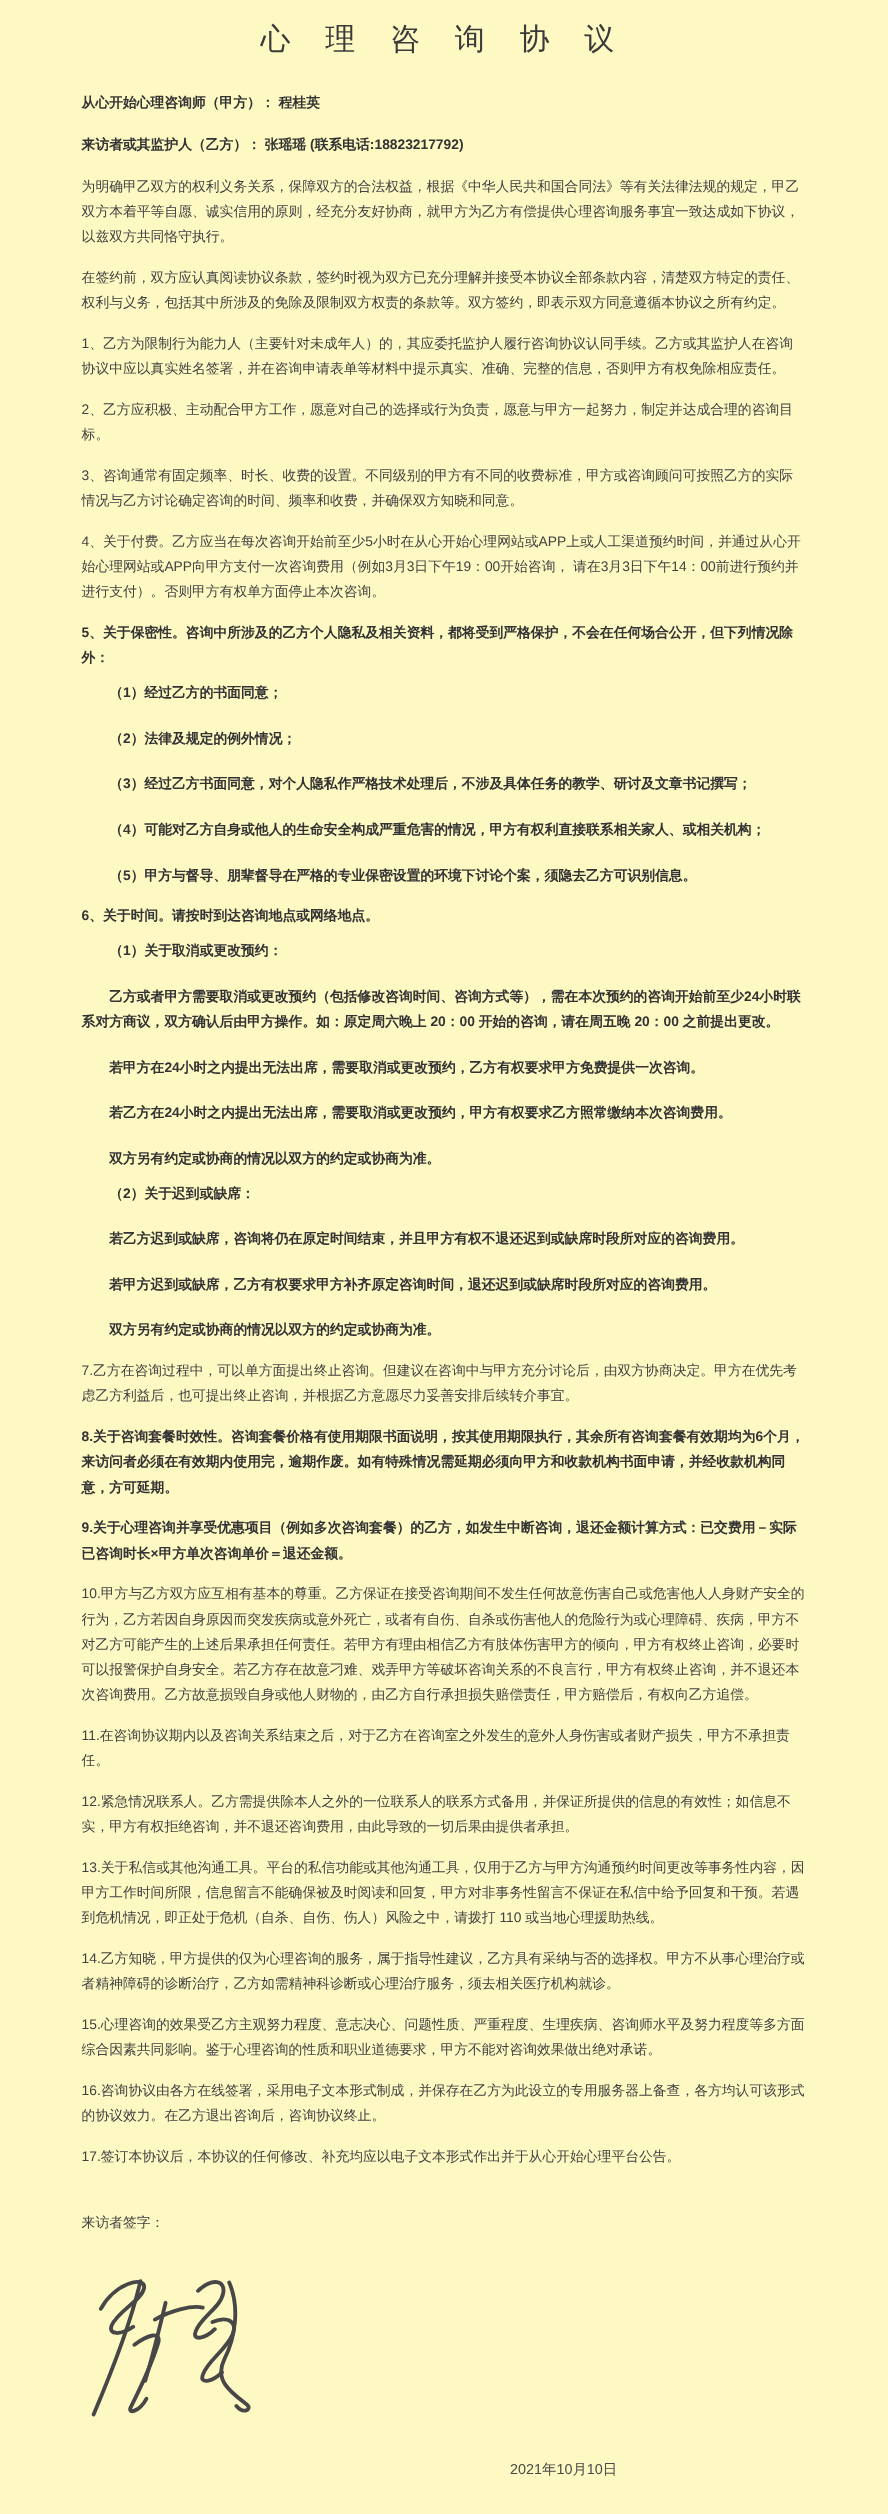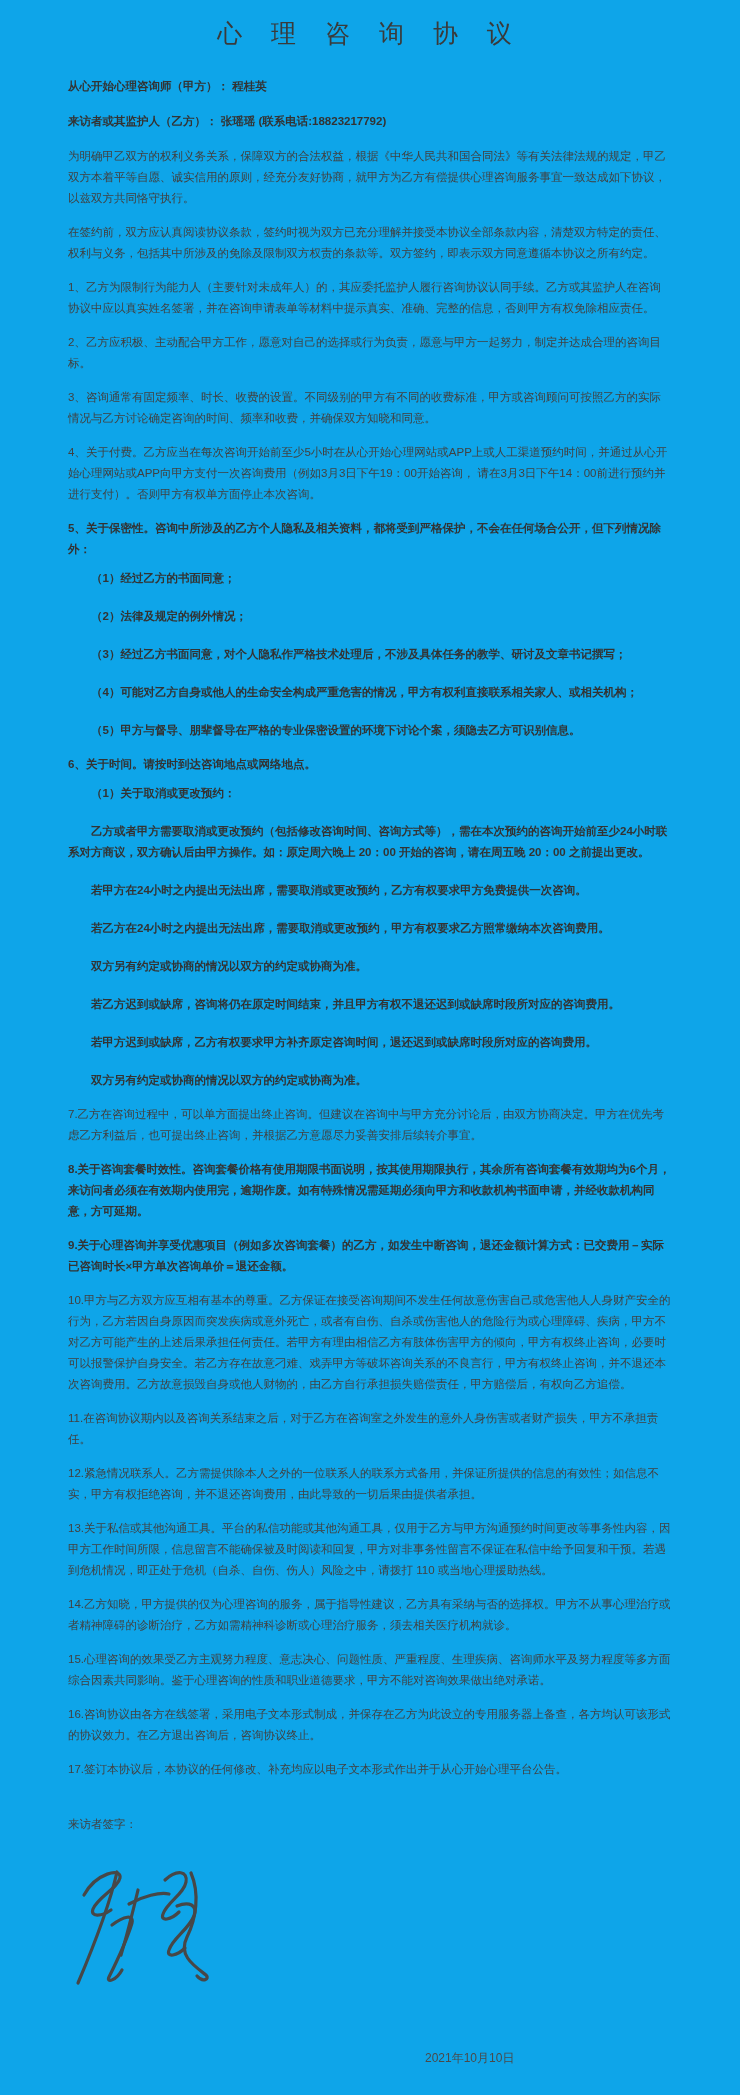--- a/index.html
+++ b/index.html
@@ -1,21 +1,21 @@
 <!DOCTYPE html>
 <html lang="zh"><head>
 <meta charset="utf-8">
 <style>
   html,body{margin:0;padding:0;background:#ececec;}
   .page{
     position:relative;
     width:740px;
     height:2095px;
     margin:0 auto;
-    background:#0ea5e9;
+    background:#fef9c3;
     overflow:hidden;
     font-family:"Liberation Sans","DejaVu Sans",sans-serif;
     color:#414141;
     font-size:11.5px;
     line-height:21px;
   }
   .inner{padding:6px 68px 0 68px;}
   h1.title{
     margin:10px 0 26px 0;
     text-align:center;
@@ -66,20 +66,21 @@
     <p class="sub b">（3）经过乙方书面同意，对个人隐私作严格技术处理后，不涉及具体任务的教学、研讨及文章书记撰写；</p>
     <p class="sub b">（4）可能对乙方自身或他人的生命安全构成严重危害的情况，甲方有权利直接联系相关家人、或相关机构；</p>
     <p class="sub b">（5）甲方与督导、朋辈督导在严格的专业保密设置的环境下讨论个案，须隐去乙方可识别信息。</p>
 
     <p class="para b">6、关于时间。请按时到达咨询地点或网络地点。</p>
     <p class="sub subt b">（1）关于取消或更改预约：</p>
     <p class="sub b">乙方或者甲方需要取消或更改预约（包括修改咨询时间、咨询方式等），需在本次预约的咨询开始前至少24小时联系对方商议，双方确认后由甲方操作。如：原定周六晚上 20：00 开始的咨询，请在周五晚 20：00 之前提出更改。</p>
     <p class="sub b">若甲方在24小时之内提出无法出席，需要取消或更改预约，乙方有权要求甲方免费提供一次咨询。</p>
     <p class="sub b">若乙方在24小时之内提出无法出席，需要取消或更改预约，甲方有权要求乙方照常缴纳本次咨询费用。</p>
     <p class="sub b">双方另有约定或协商的情况以双方的约定或协商为准。</p>
+    <p class="sub subt b">（2）关于迟到或缺席：</p>
     <p class="sub b">若乙方迟到或缺席，咨询将仍在原定时间结束，并且甲方有权不退还迟到或缺席时段所对应的咨询费用。</p>
     <p class="sub b">若甲方迟到或缺席，乙方有权要求甲方补齐原定咨询时间，退还迟到或缺席时段所对应的咨询费用。</p>
     <p class="sub b">双方另有约定或协商的情况以双方的约定或协商为准。</p>
 
     <p class="para">7.乙方在咨询过程中，可以单方面提出终止咨询。但建议在咨询中与甲方充分讨论后，由双方协商决定。甲方在优先考虑乙方利益后，也可提出终止咨询，并根据乙方意愿尽力妥善安排后续转介事宜。</p>
     <p class="para b">8.关于咨询套餐时效性。咨询套餐价格有使用期限书面说明，按其使用期限执行，其余所有咨询套餐有效期均为6个月，来访问者必须在有效期内使用完，逾期作废。如有特殊情况需延期必须向甲方和收款机构书面申请，并经收款机构同意，方可延期。</p>
     <p class="para b">9.关于心理咨询并享受优惠项目（例如多次咨询套餐）的乙方，如发生中断咨询，退还金额计算方式：已交费用－实际已咨询时长×甲方单次咨询单价＝退还金额。</p>
     <p class="para">10.甲方与乙方双方应互相有基本的尊重。乙方保证在接受咨询期间不发生任何故意伤害自己或危害他人人身财产安全的行为，乙方若因自身原因而突发疾病或意外死亡，或者有自伤、自杀或伤害他人的危险行为或心理障碍、疾病，甲方不对乙方可能产生的上述后果承担任何责任。若甲方有理由相信乙方有肢体伤害甲方的倾向，甲方有权终止咨询，必要时可以报警保护自身安全。若乙方存在故意刁难、戏弄甲方等破坏咨询关系的不良言行，甲方有权终止咨询，并不退还本次咨询费用。乙方故意损毁自身或他人财物的，由乙方自行承担损失赔偿责任，甲方赔偿后，有权向乙方追偿。</p>
     <p class="para">11.在咨询协议期内以及咨询关系结束之后，对于乙方在咨询室之外发生的意外人身伤害或者财产损失，甲方不承担责任。</p>
     <p class="para">12.紧急情况联系人。乙方需提供除本人之外的一位联系人的联系方式备用，并保证所提供的信息的有效性；如信息不实，甲方有权拒绝咨询，并不退还咨询费用，由此导致的一切后果由提供者承担。</p>

